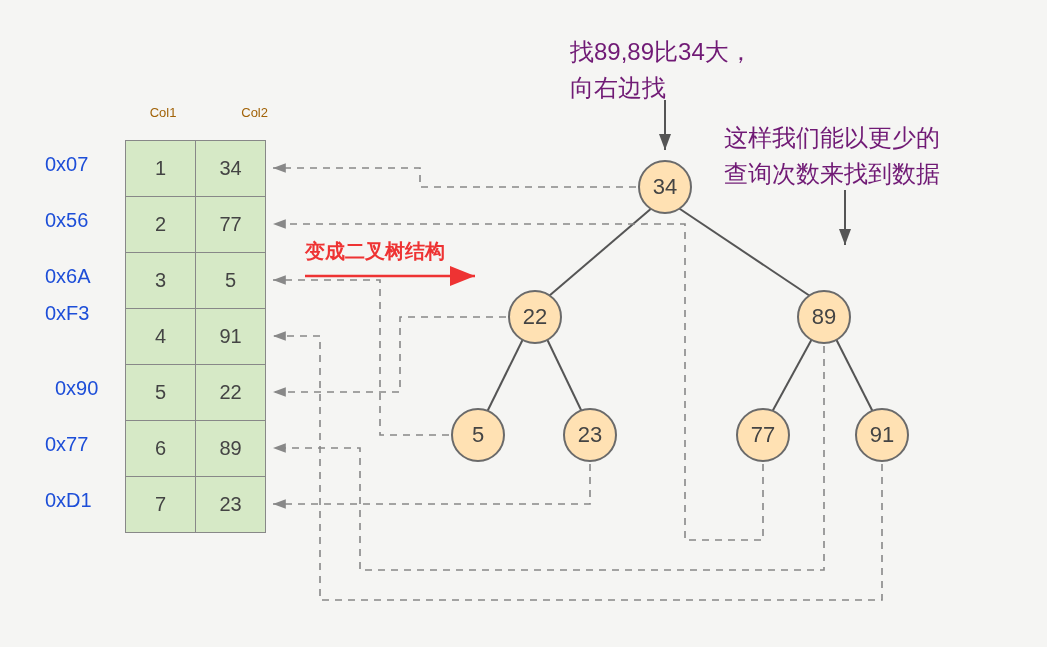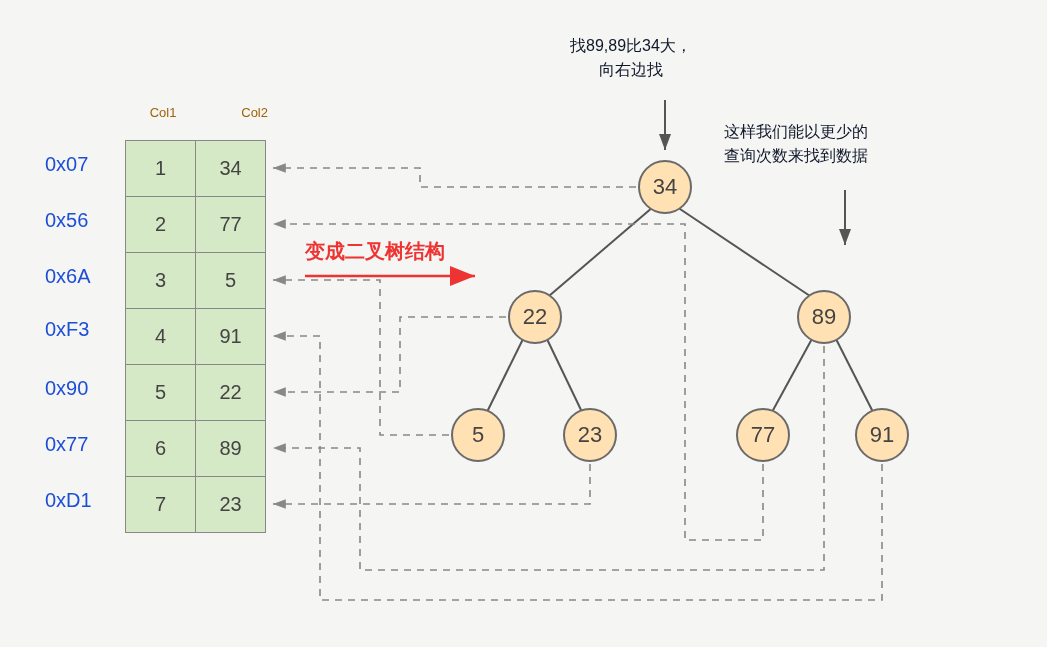--- a/index.html
+++ b/index.html
@@ -57,24 +57,23 @@
     display: flex;
     align-items: center;
     justify-content: center;
     font-size: 22px;
     color: #444;
     z-index: 5;
   }
   
   .annotation {
     position: absolute;
-    font-size: 16px;
-    color: #0f172a;
+    font-size: 24px;
+    color: #701a75;
     line-height: 1.5;
-    text-align: center;
   }
   .red-label {
     position: absolute;
     color: #e33;
     font-size: 20px;
     font-weight: bold;
   }
   
   svg.overlay {
     position: absolute;
@@ -91,22 +90,22 @@
 <div class="container">
 
   <div class="table-headers">
     <div class="th1">Col1</div>
     <div class="th2">Col2</div>
   </div>
 
   <div class="row-addr" style="left:45px;top:153px">0x07</div>
   <div class="row-addr" style="left:45px;top:209px">0x56</div>
   <div class="row-addr" style="left:45px;top:265px">0x6A</div>
-  <div class="row-addr" style="left:45px;top:318px">0xF3</div>
-  <div class="row-addr" style="left:45px;top:377px">0x90</div>
+  <div class="row-addr" style="left:45px;top:302px">0xF3</div>
+  <div class="row-addr" style="left:55px;top:377px">0x90</div>
   <div class="row-addr" style="left:45px;top:433px">0x77</div>
   <div class="row-addr" style="left:45px;top:489px">0xD1</div>
 
   <table class="data-table">
     <tbody>
         <tr>
       <td>1</td>
       <td>34</td>
     </tr>
     <tr>

